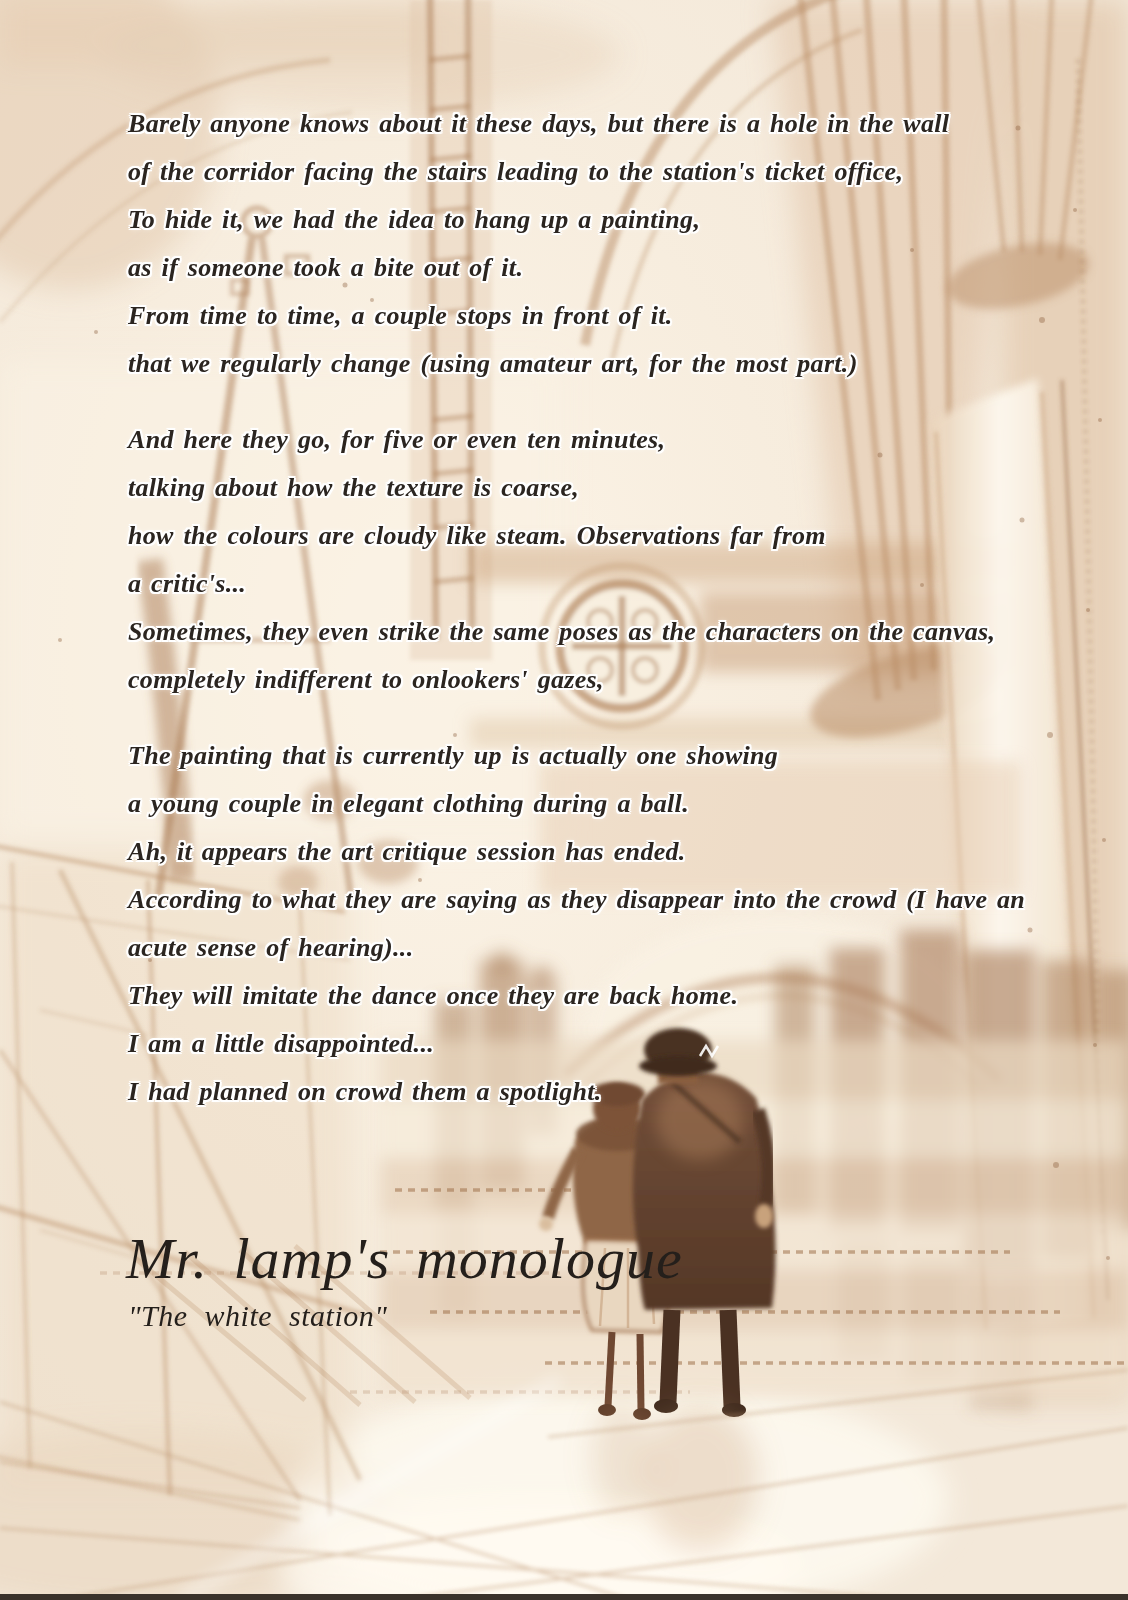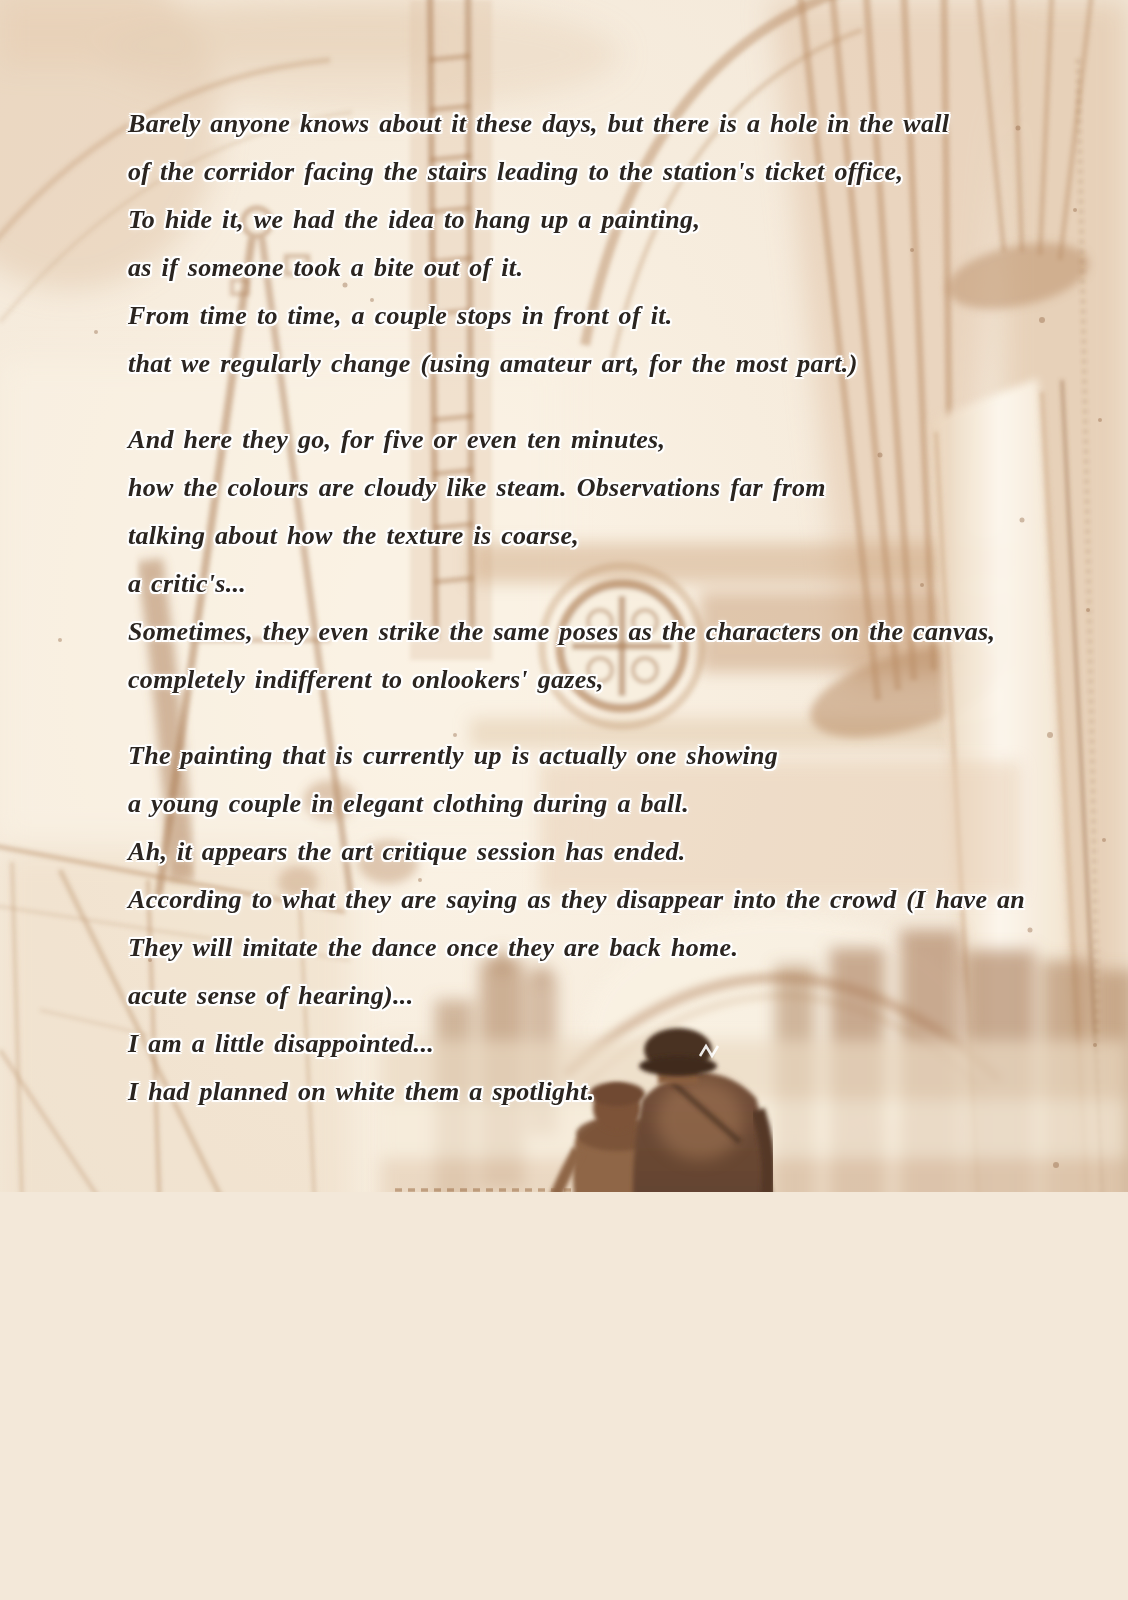--- a/index.html
+++ b/index.html
@@ -1,18 +1,18 @@
 <!DOCTYPE html>
 <html style="--paper: #f3e8d9; --paper-light: #fbf5ea; --wash-light: #e3cbb2; --wash-mid: #c9a17c; --wash-deep: #a97e5c; --line-brown: #b4875f; --figure-dark: #4a3122; --figure-mid: #7d563c; --skirt-pale: #e9d7c0; --ink: #2b2520; --title-ink: #241f1b; --halo: #ffffff; --edge-dark: #3a322b;"><head>
 <meta charset="utf-8">
 <style>
   html,body{margin:0;padding:0;}
   body{width:1128px;height:1600px;position:relative;overflow:hidden;
        font-family:"Liberation Serif", serif; background:var(--paper,#f3e8d9);}
-  .page{position:absolute;inset:0;width:1128px;height:1192px;overflow:hidden;}
+  .page{position:absolute;inset:0;width:1128px;height:1600px;overflow:hidden;}
   svg.illo{position:absolute;left:0;top:0;width:1128px;height:1600px;display:block;}
   .text-layer{position:absolute;inset:0;z-index:5;}
   .monologue{position:absolute;left:128px;top:100px;}
   .monologue p{margin:0 0 28px 0;padding:0;}
   .monologue .line{
      white-space:nowrap;
      font-style:italic;font-weight:700;
      font-size:26px;line-height:48px;
      letter-spacing:0.3px;word-spacing:3px;
      color:var(--ink,#2b2520);
@@ -333,35 +333,35 @@
       <p>
         <span class="line" style="display:block">Barely anyone knows about it these days, but there is a hole in the wall</span>
         <span class="line" style="display:block">of the corridor facing the stairs leading to the station's ticket office,</span>
         <span class="line" style="display:block">To hide it, we had the idea to hang up a painting,</span>
         <span class="line" style="display:block">as if someone took a bite out of it.</span>
         <span class="line" style="display:block">From time to time, a couple stops in front of it.</span>
         <span class="line" style="display:block">that we regularly change (using amateur art, for the most part.)</span>
       </p>
       <p>
         <span class="line" style="display:block">And here they go, for five or even ten minutes,</span>
+        <span class="line" style="display:block">talking about how the texture is coarse,</span>
         <span class="line" style="display:block">how the colours are cloudy like steam. Observations far from</span>
-        <span class="line" style="display:block">talking about how the texture is coarse,</span>
         <span class="line" style="display:block">a critic's...</span>
         <span class="line" style="display:block">Sometimes, they even strike the same poses as the characters on the canvas,</span>
         <span class="line" style="display:block">completely indifferent to onlookers' gazes,</span>
       </p>
       <p>
         <span class="line" style="display:block">The painting that is currently up is actually one showing</span>
         <span class="line" style="display:block">a young couple in elegant clothing during a ball.</span>
         <span class="line" style="display:block">Ah, it appears the art critique session has ended.</span>
         <span class="line" style="display:block">According to what they are saying as they disappear into the crowd (I have an</span>
+        <span class="line" style="display:block">acute sense of hearing)...</span>
         <span class="line" style="display:block">They will imitate the dance once they are back home.</span>
-        <span class="line" style="display:block">acute sense of hearing)...</span>
         <span class="line" style="display:block">I am a little disappointed...</span>
-        <span class="line" style="display:block">I had planned on white them a spotlight.</span>
+        <span class="line" style="display:block">I had planned on crowd them a spotlight.</span>
       </p>
     </div>
 
     <div class="title-block">
       <div class="page-title">Mr. lamp's monologue</div>
       <div class="story-title">"The white station"</div>
     </div>
 
   </div>
 </div>

